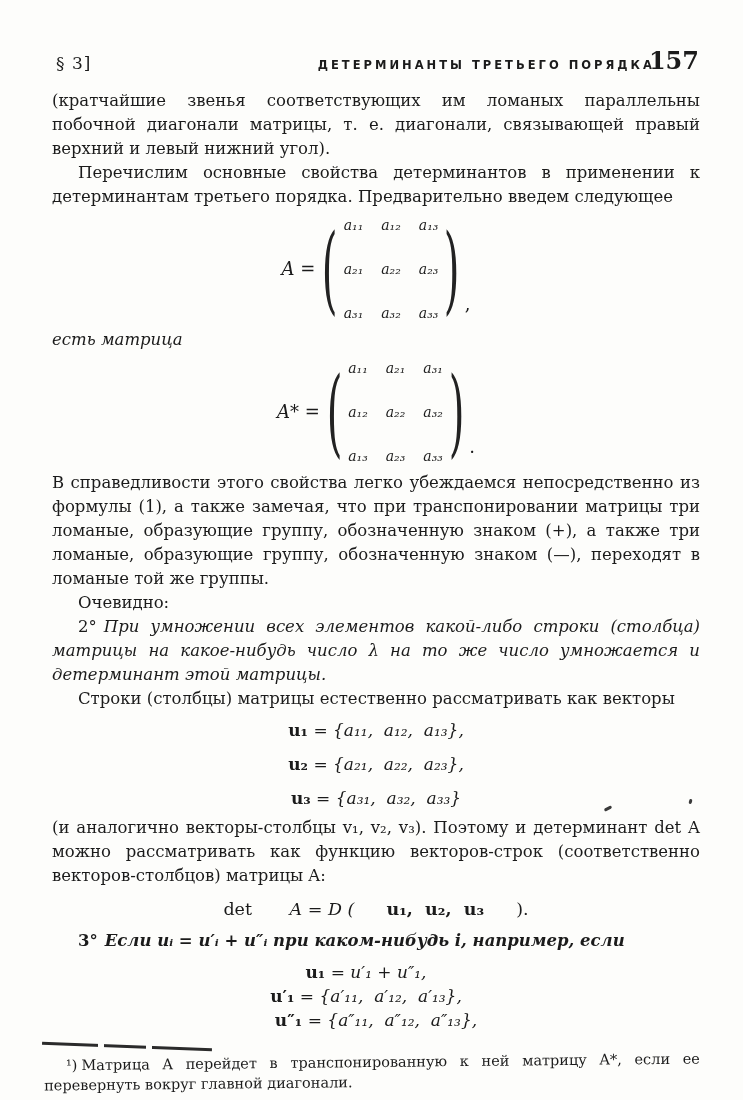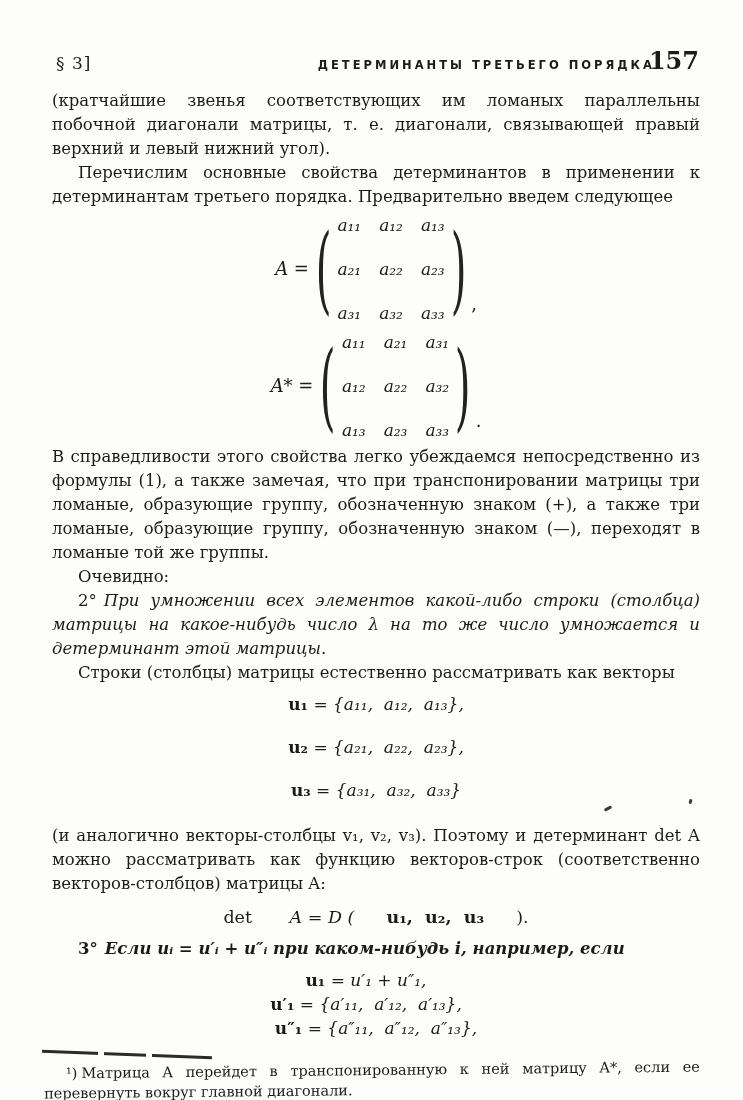--- a/index.html
+++ b/index.html
@@ -49,27 +49,27 @@
   .paren {
     display: inline-block;
     font-size: 96px; line-height: 84px; font-weight: 400;
     transform: scaleX(0.42);
     margin: 0 -9px;
     color: #222;
   }
   .mgrid {
     display: grid; grid-template-columns: repeat(3, auto);
     column-gap: 26px; row-gap: 4px;
-    font-style: italic; font-size: 17px; line-height: 26px;
+    font-style: italic; font-size: 14px; line-height: 26px;
     padding: 0 4px;
     gap: 18px;
   }
   .mtrail { align-self: flex-end; font-size: 18px; margin: 0 0 10px 3px; }
 
-  .vecs { flex-direction: column; gap: 16px; margin: 6px 0 20px; }
+  .vecs { flex-direction: column; gap: 7px; margin: 6px 0 4px; }
   .vline { white-space: pre; font-size: 17px; line-height: 27px; }
   .vline b, .decomp b { font-weight: 700; font-style: normal; }
 
   .det { margin: 9px 0 8px; font-size: 17.5px; white-space: pre; gap: 32px; }
   .det b { font-weight: 700; }
 
   .prop3 { margin-top: 4px; font-weight: bold; }
   .decomp { margin: 7px 0 2px; white-space: pre; font-size: 17px; flex-direction: column; }
   .decomp .seg { margin-right: 20px; }
 
@@ -123,20 +123,21 @@
         <span>a₂₂</span>
         <span>a₂₃</span>
         <span>a₃₁</span>
         <span>a₃₂</span>
         <span>a₃₃</span>
       </div>
       <span class="paren">)</span>
       <span class="mtrail">,</span>
     </div>
 
+    <p class="ital">есть матрица</p>
 
     <div class="display matrix">
       <span class="mlhs">A* =</span>
       <span class="paren">(</span>
       <div class="mgrid">
         <span>a₁₁</span>
         <span>a₂₁</span>
         <span>a₃₁</span>
         <span>a₁₂</span>
         <span>a₂₂</span>

